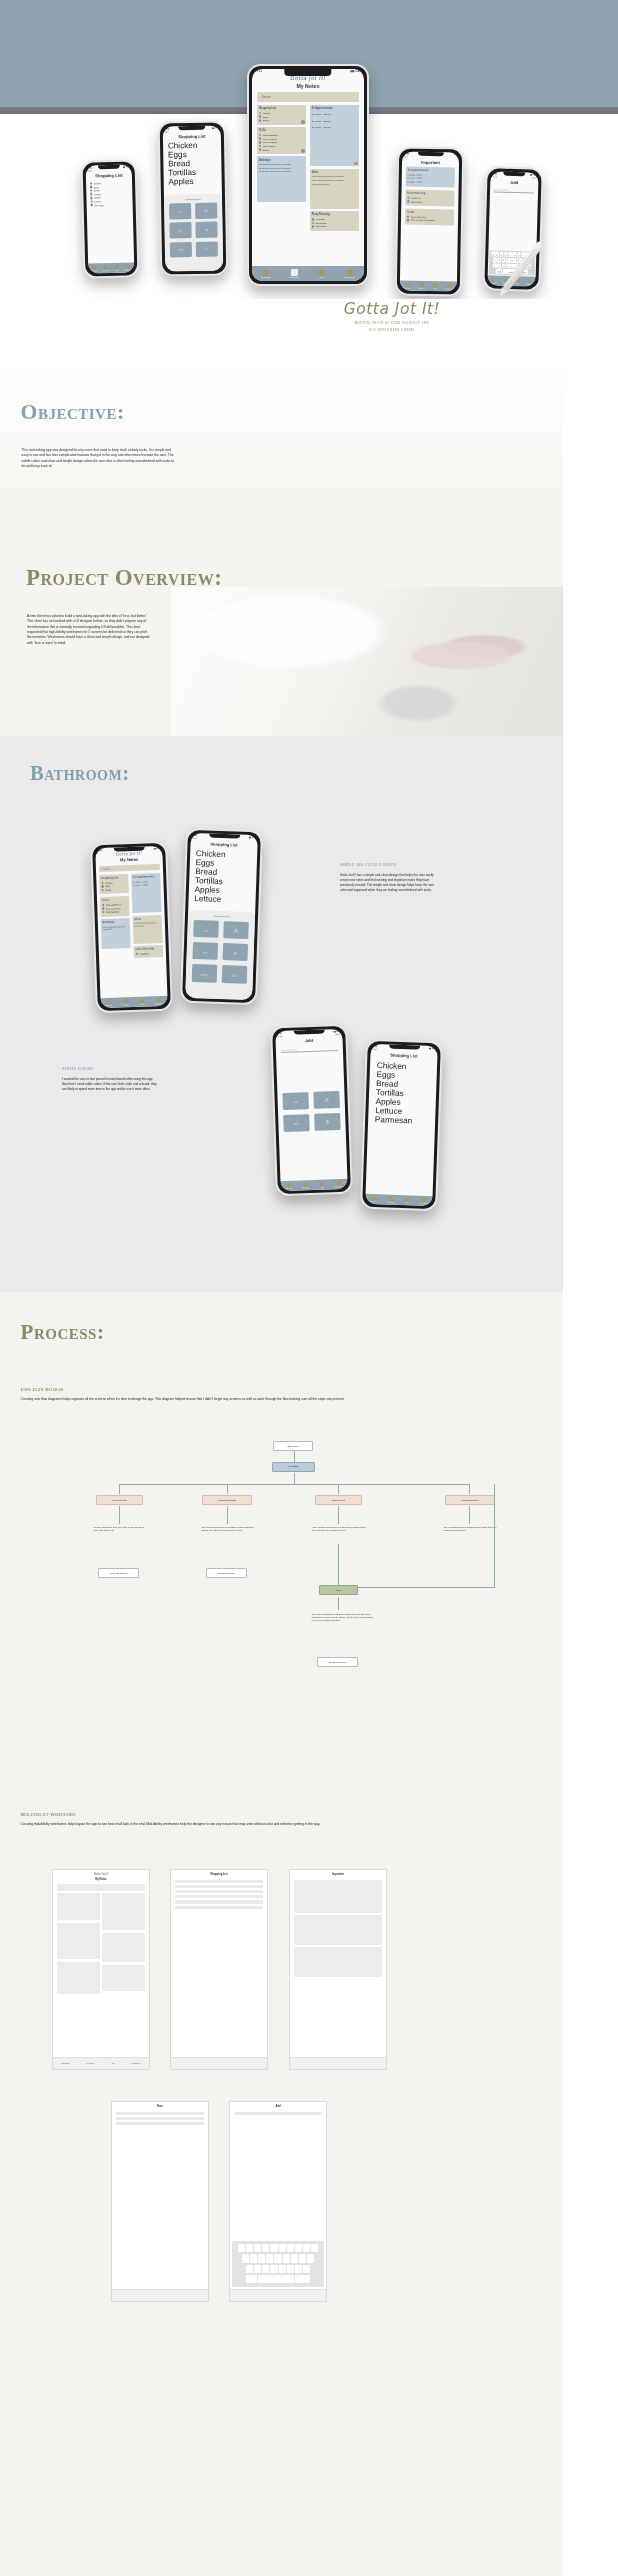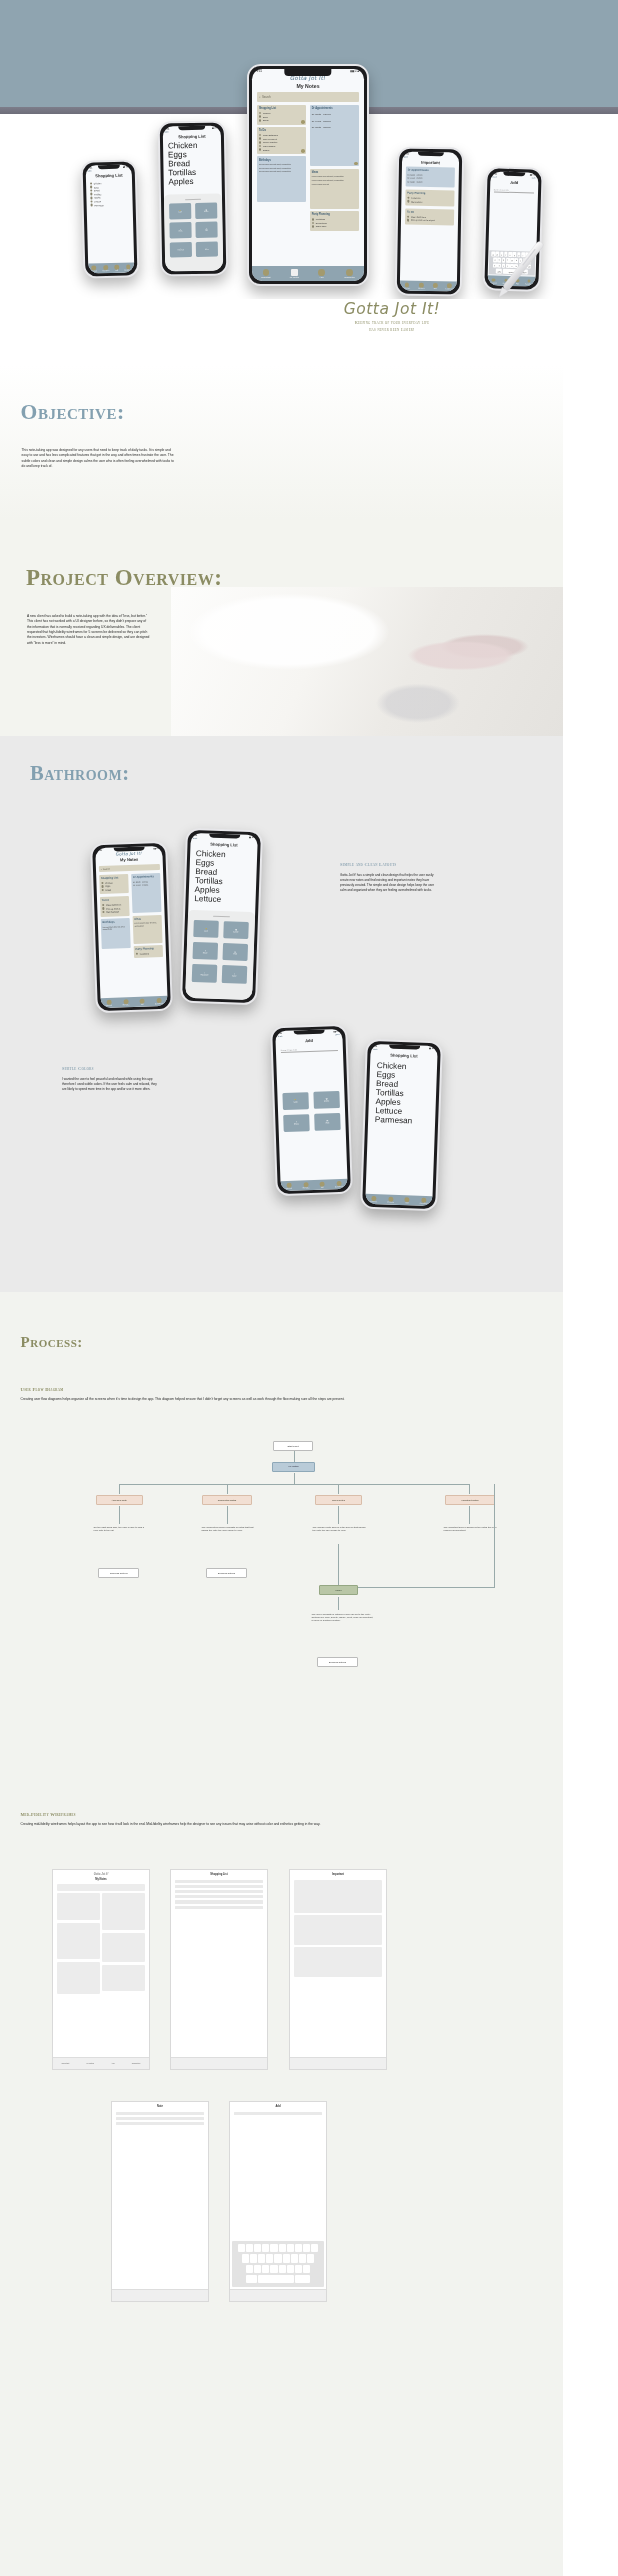--- a/index.html
+++ b/index.html
@@ -87,21 +87,21 @@
        radial-gradient(ellipse at 30% 30%, rgba(255,255,255,.9) 0 22%, transparent 26%);}
 
   
   .approach { background:#eaeaea; }
   .approach .h1 { position:absolute; left: 30px; top: 26px; font-size: 20.6px; }
   .txtblock { position:absolute; width: 98px; }
   .txtblock .body-copy { margin-top: 6.2px; font-size: 3.1px;}
 
   
   .process { background:#f2f3ef; }
-  .process .h1 { position:absolute; left: 20.6px; top: 42px; font-size: 15px; }
+  .process .h1 { position:absolute; left: 20.6px; top: 28px; font-size: 21px; }
 
   
   .flow { position:relative; margin: 0 auto; width: 443px; }
   .fnode { position:absolute; font-size:2.4px; text-align:center; padding:2.6px 1.5px;
            border-radius:1px; line-height:1.3; }
   .fnode.blue { background:#b9cbd8; border:0.3px solid #8ea8b8; color:#223; }
   .fnode.peach { background:#f2dfd3; border:0.3px solid #d9bda9; color:#332; }
   .fnode.green { background:#b9c6a6; border:0.3px solid #95a783; color:#232; }
   .fnode.white { background:#fff; border:0.3px solid #bbb; color:#333; }
   .fnode.plain { background:transparent; border:none; color:#444; }

